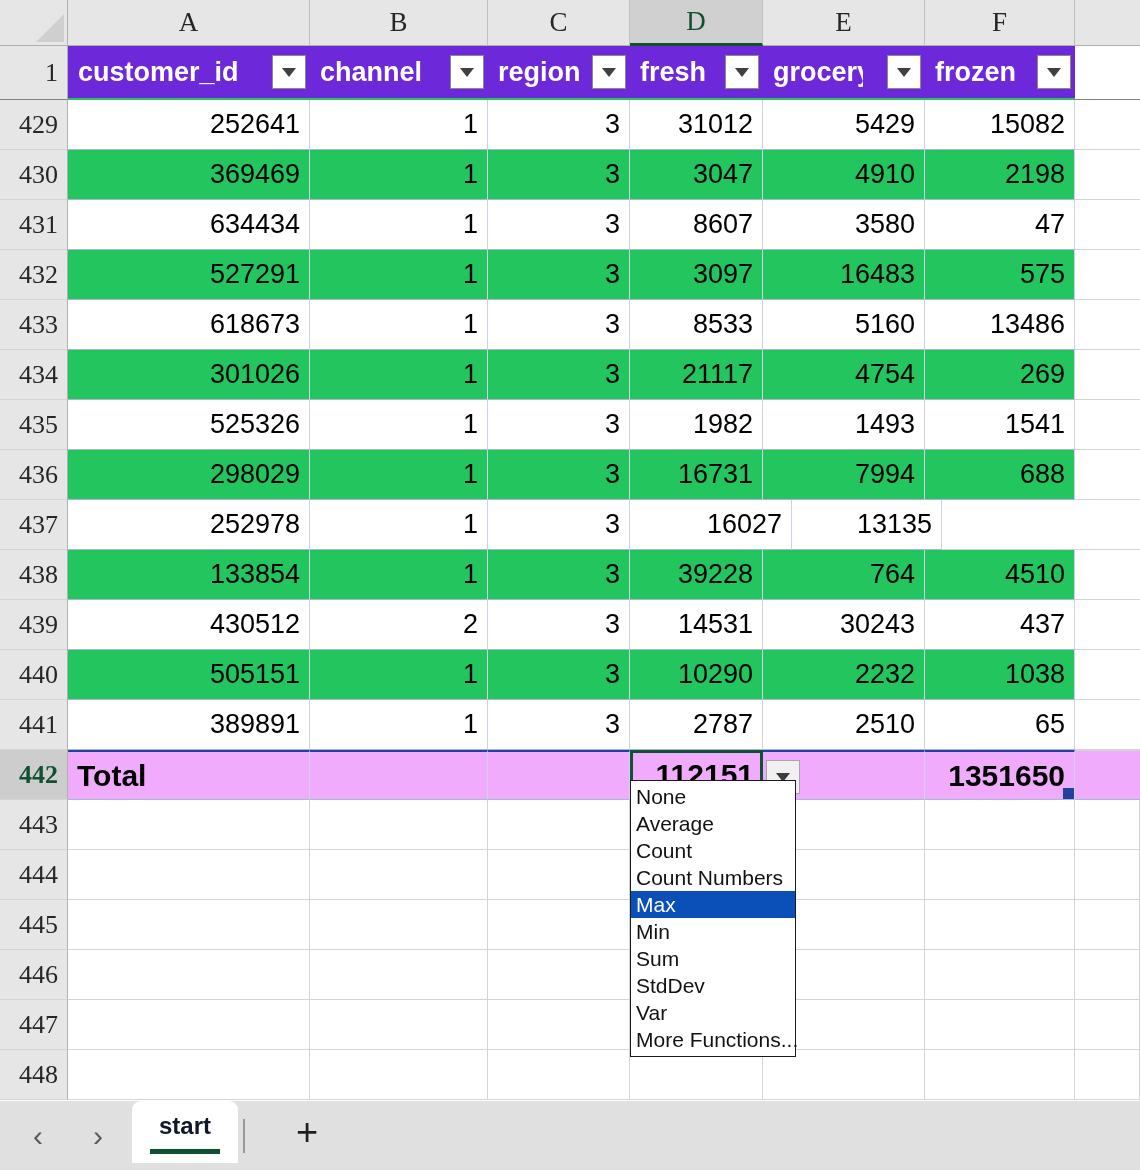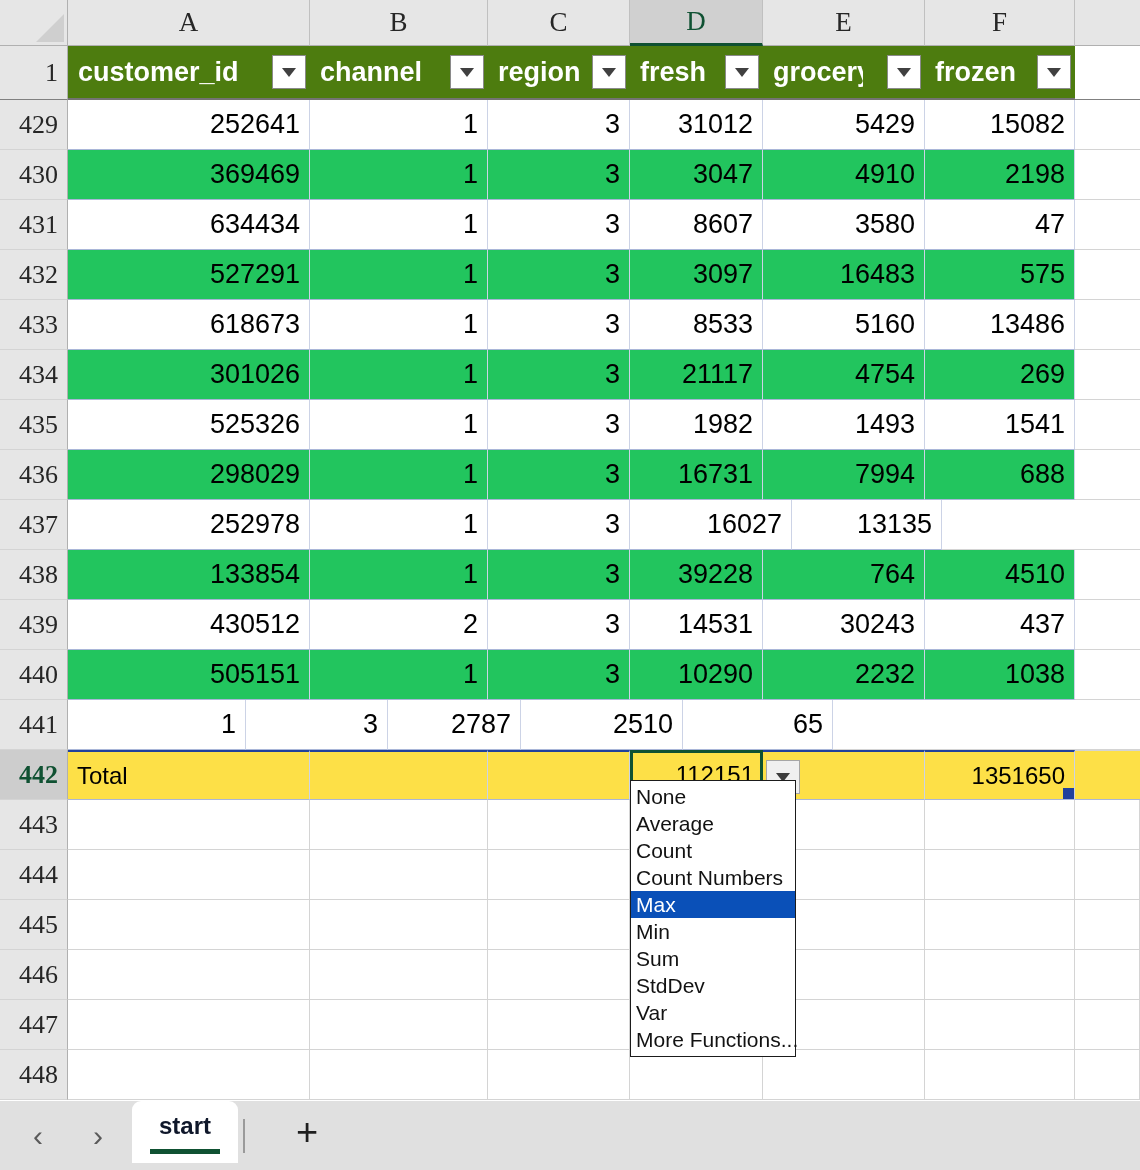--- a/index.html
+++ b/index.html
@@ -130,27 +130,27 @@
   
   .grid-row.band-light .cell { background: #ffffff; }
   .grid-row.band-blue  .cell { background: #22c55e; }
   .grid-row.band-light .cell.c-g,
   .grid-row.band-blue  .cell.c-g { background: #ffffff; border-bottom: 1px solid #d4d4d4; }
 
   
   .grid-row.header-row { height: 54px; }
   .grid-row.header-row .row-head { height: 54px; border-bottom: 1px solid #808080; }
   .grid-row.header-row .cell {
-    background: #4d7c0f;
+    background: #6d28d9;
     color: #ffffff;
     font-weight: bold;
     font-size: 27px;
     justify-content: flex-start;
     border-right: none;
-    border-bottom: 2px solid #737373;
+    border-bottom: 2px solid #22c55e;
     position: relative;
     padding-left: 10px;
     padding-right: 4px;
   }
   .grid-row.header-row .cell.c-g {
     background: #ffffff;
     border-bottom: 1px solid #808080;
   }
   .hdr-label {
     flex: 1 1 auto;
@@ -170,23 +170,23 @@
   }
   .filter-caret {
     width: 0; height: 0;
     border-style: solid;
     border-width: 9px 7px 0 7px;
     border-color: #404040 transparent transparent transparent;
   }
 
   
   .grid-row.total-row .cell {
-    background: #fde047;
-    font-weight: normal;
-    font-size: 24px;
+    background: #f0abfc;
+    font-weight: bold;
+    font-size: 30px;
     border-right: 1px solid #ccd3e6;
     border-top: 2px solid #21419c;
     border-bottom: 1px solid #a9b6d8;
   }
   .grid-row.total-row .cell.c-a { justify-content: flex-start; }
   .grid-row.total-row .cell.c-g { border-top: 1px solid #d4d4d4; border-right: none; }
 
   
   .cell.selected-cell {
     border: 3px solid #0f5132 !important;
@@ -517,20 +517,21 @@
         <div class="cell c-b">1</div>
         <div class="cell c-c">3</div>
         <div class="cell c-d">10290</div>
         <div class="cell c-e">2232</div>
         <div class="cell c-f">1038</div>
         <div class="cell c-g"></div>
       </div>
 
       <div class="grid-row band-light">
         <div class="row-head">441</div>
+        <div class="cell c-a">389891</div>
         <div class="cell c-b">1</div>
         <div class="cell c-c">3</div>
         <div class="cell c-d">2787</div>
         <div class="cell c-e">2510</div>
         <div class="cell c-f">65</div>
         <div class="cell c-g"></div>
       </div>
 
       <div class="grid-row total-row">
         <div class="row-head selected">442</div>

